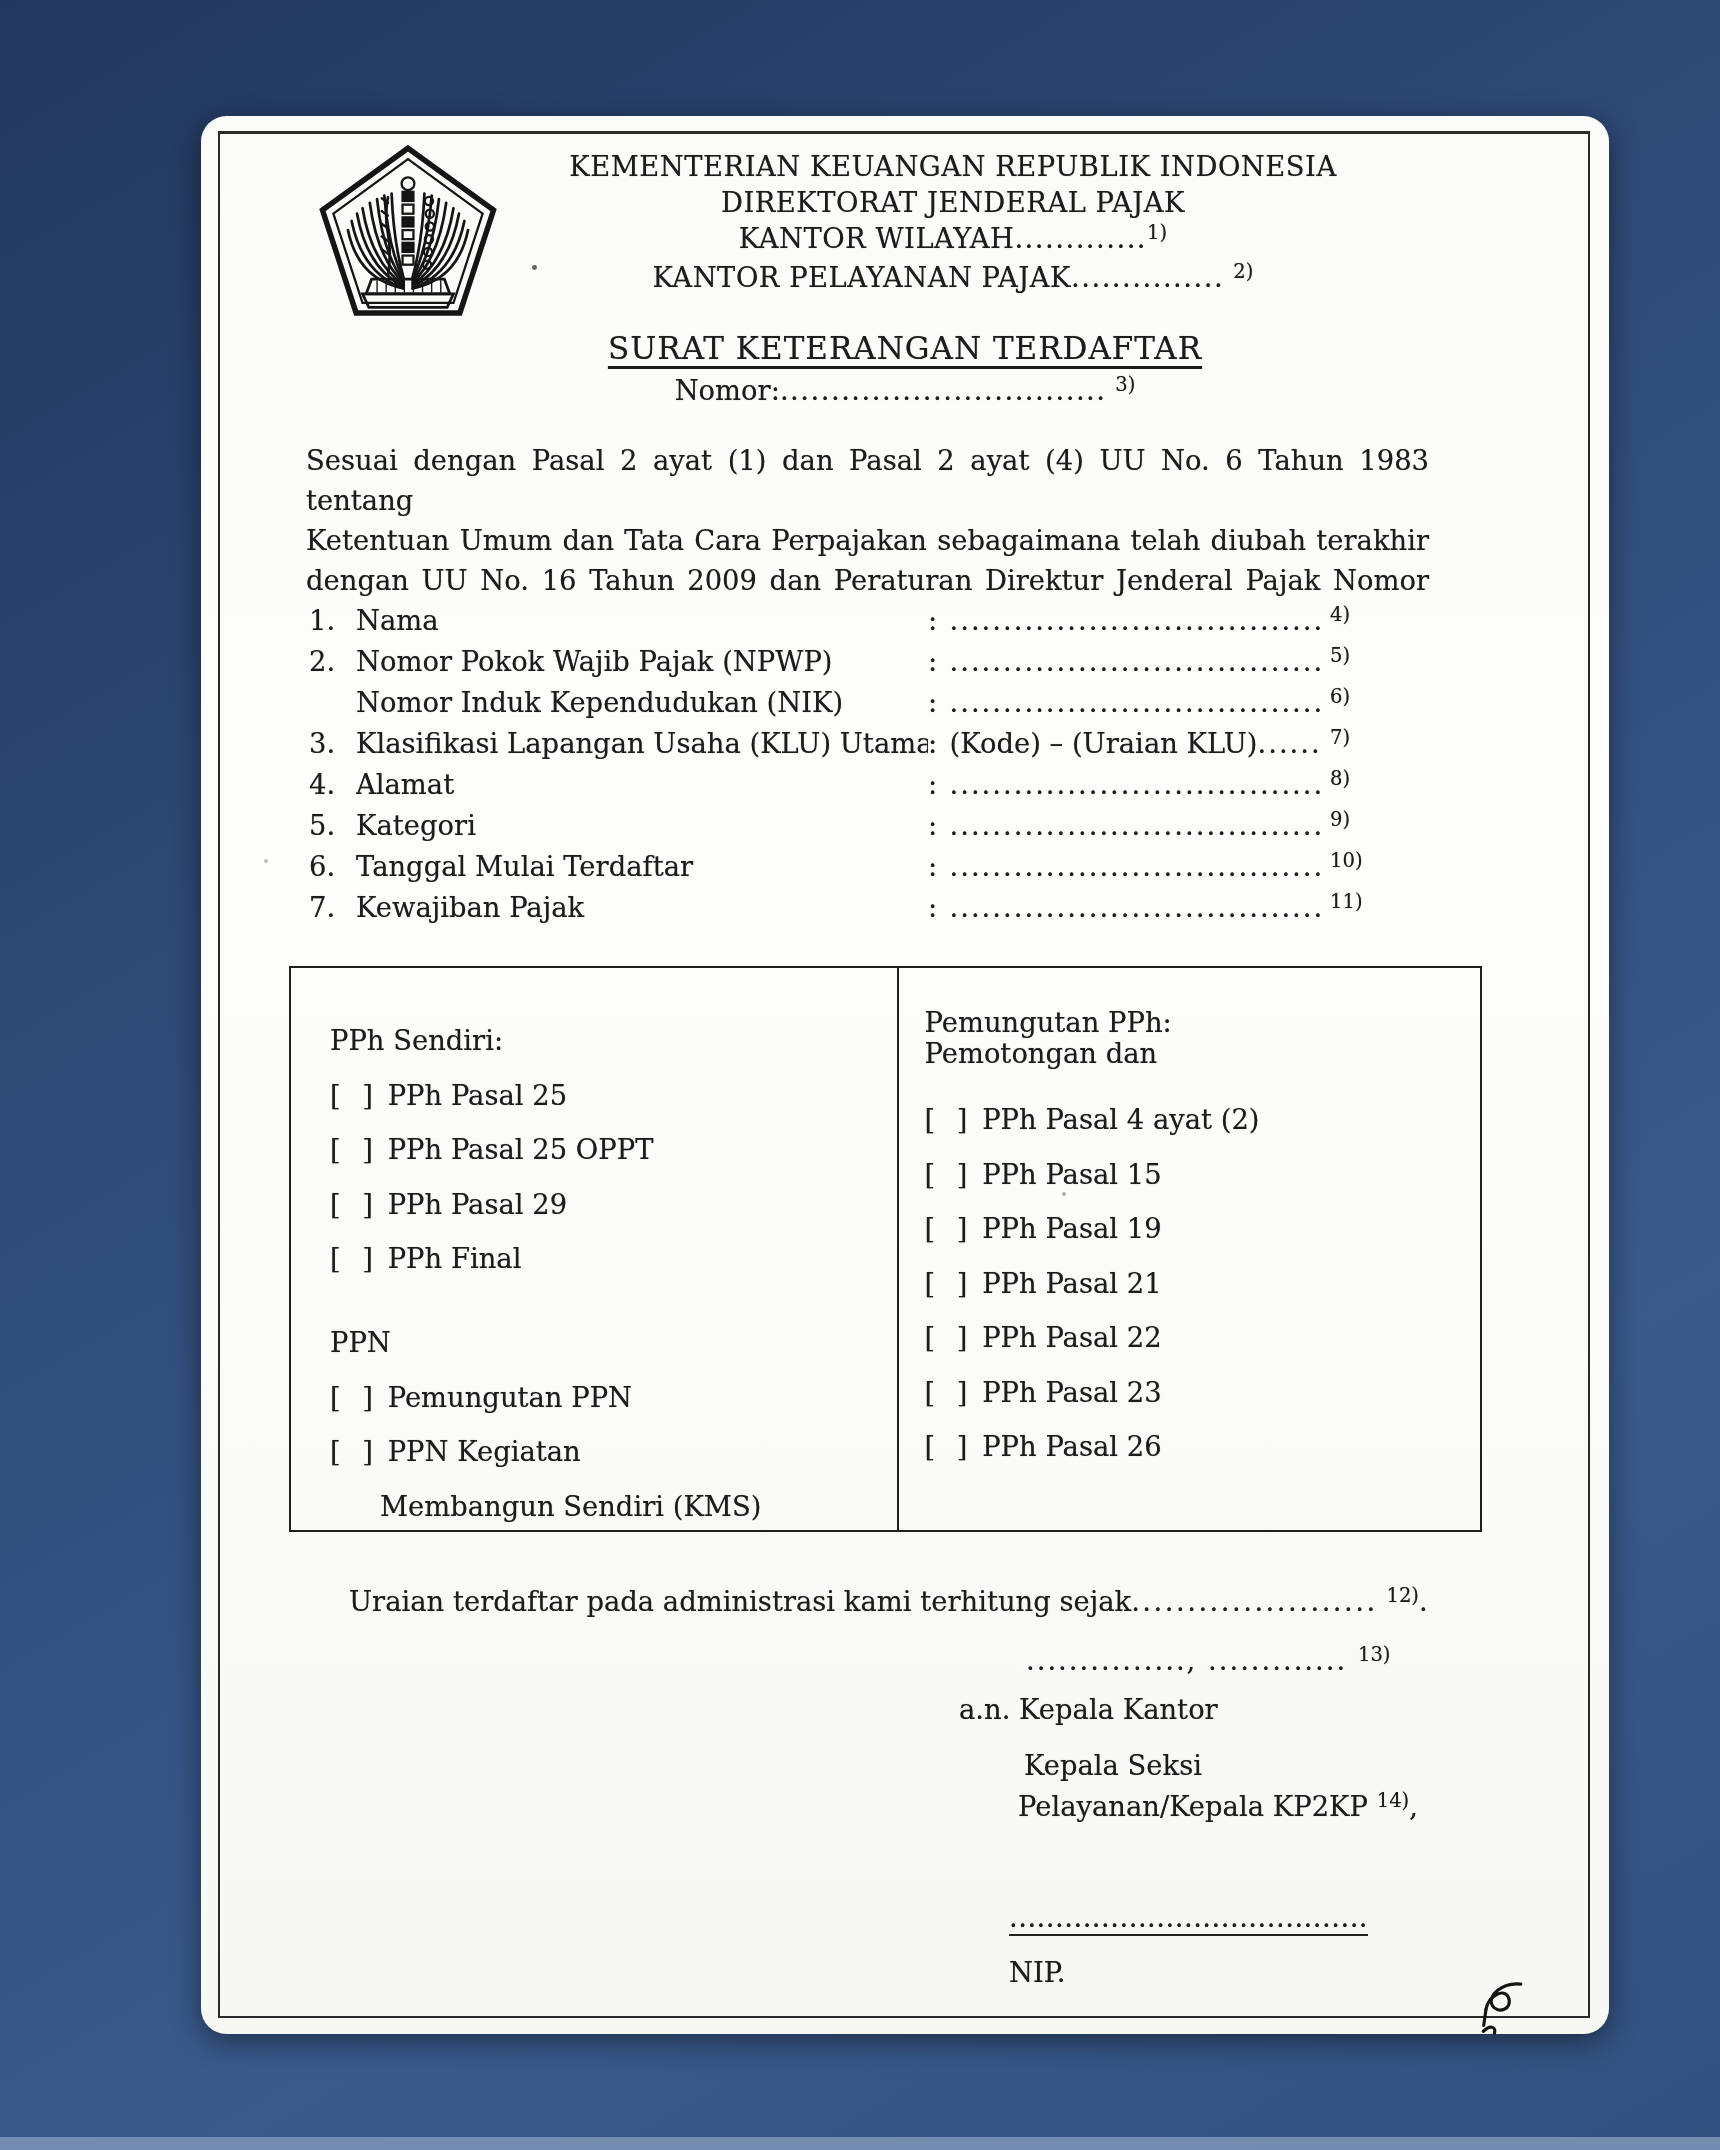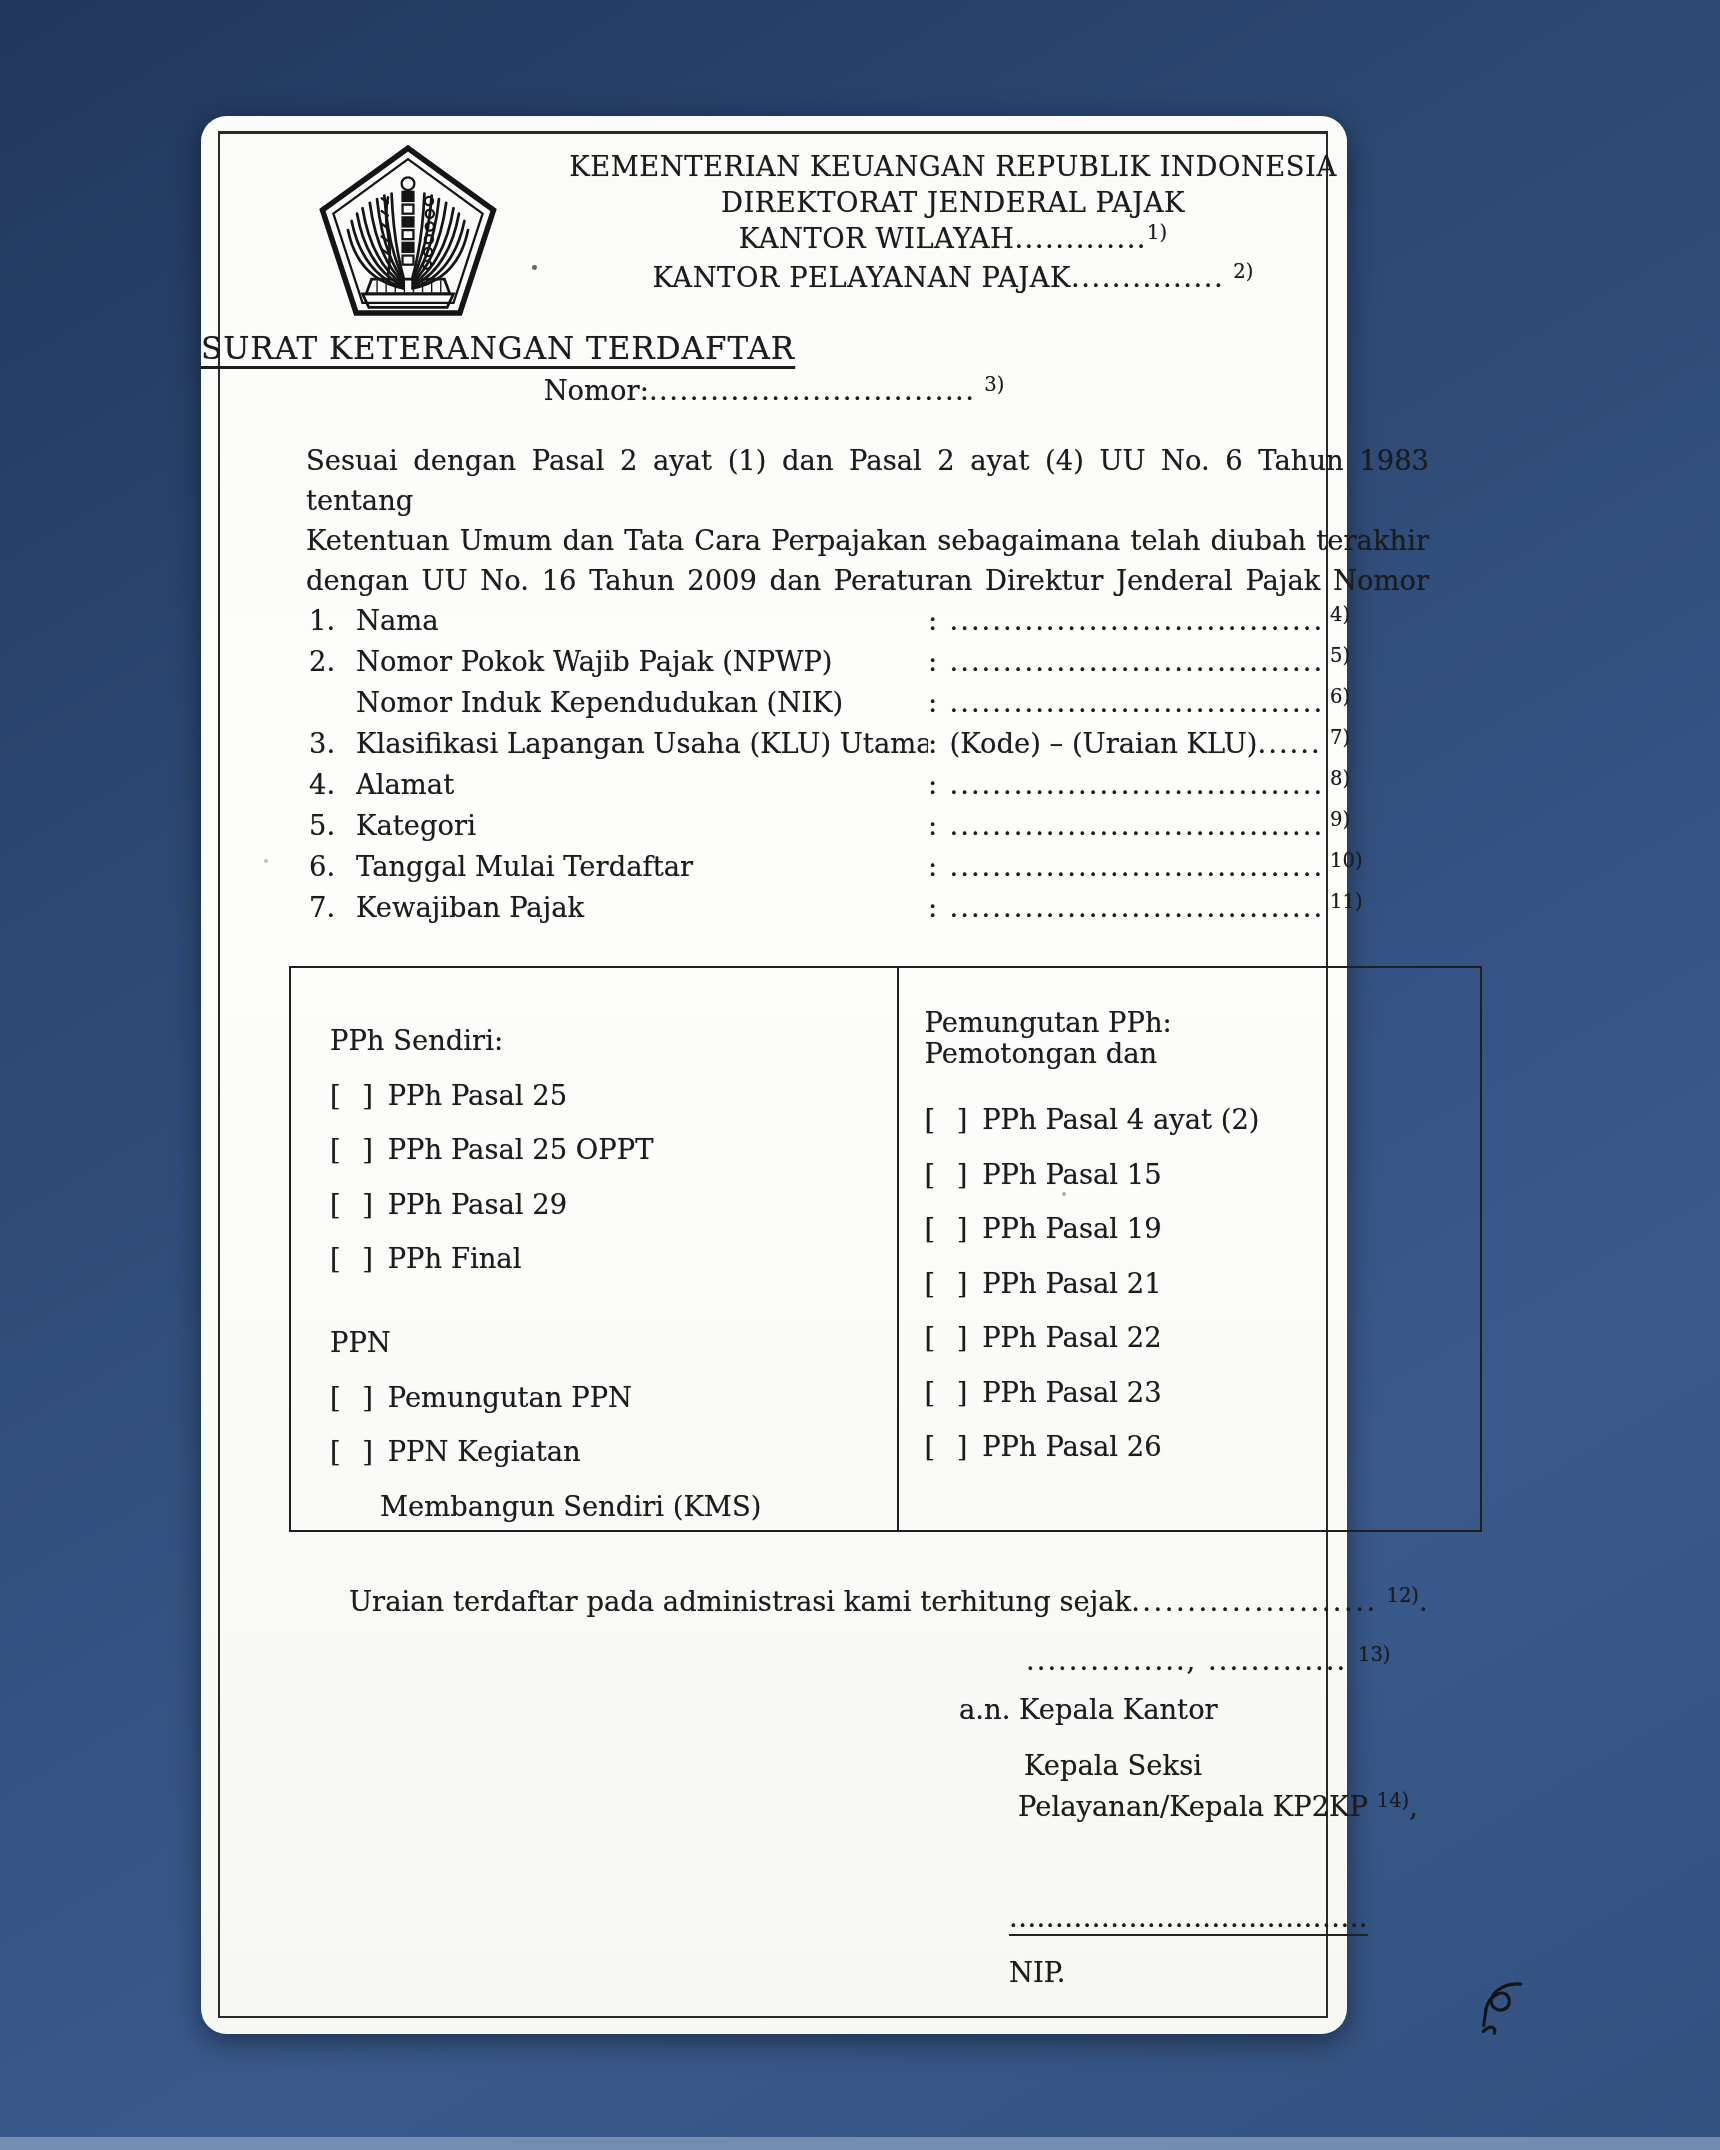--- a/index.html
+++ b/index.html
@@ -8,41 +8,41 @@
     width:1720px;height:2150px;
     background:linear-gradient(150deg,#22375d 0%,#2c4873 30%,#3a5a8c 72%,#32517f 100%);
     overflow:hidden;
     font-family:"DejaVu Serif","Liberation Serif",serif;
   }
   .bottom-strip{
     position:absolute;left:0;bottom:0;width:100%;height:12.7px;
     background:#7e97b9;opacity:.85;
   }
   .doc{
-    position:absolute;left:201px;top:116px;width:1146px;height:1918px;
+    position:absolute;left:201px;top:116px;width:1408px;height:1918px;
     background:linear-gradient(180deg,#fbfbf9 0%,#fdfdfc 40%,#f7f7f4 100%);
     border-radius:25.5px;
     box-shadow:0 7.8px 29px rgba(0,0,0,.45);
     color:#1c1c1c;
     font-size:27.4px;
     text-shadow:0 0 0.7px rgba(15,15,15,.55);
   }
   .inner-border{
     position:absolute;left:16.7px;top:14.7px;right:18.6px;bottom:15.7px;
     border:2.9px solid #2a2a2a;border-top-width:3.9px;
     pointer-events:none;
   }
   
   .logo{position:absolute;left:116px;top:25.5px;width:182px;height:188px;}
   .header{position:absolute;left:323px;top:33px;width:858px;text-align:center;}
   .h-line{line-height:36px;letter-spacing:0.5px;white-space:nowrap;}
   .sup{font-size:19.6px;position:relative;top:-8.8px;letter-spacing:0;}
   .dots{letter-spacing:1.5px;}
   
-  .title{position:absolute;left:0;top:214px;width:100%;}
+  .title{position:absolute;left:0;top:214px;width:100%;text-align:center;}
   .title-text{
     font-size:31px;letter-spacing:1px;
     text-decoration:underline;text-decoration-thickness:2.9px;text-underline-offset:6.9px;
   }
   .nomor{position:absolute;left:0;top:257px;width:100%;text-align:center;line-height:35px;}
   
   .intro{position:absolute;left:105px;top:325px;width:1123px;line-height:40px;}
   .intro-line{text-align:justify;text-align-last:justify;white-space:normal;}
   .intro-line--last{text-align-last:left;}
   

